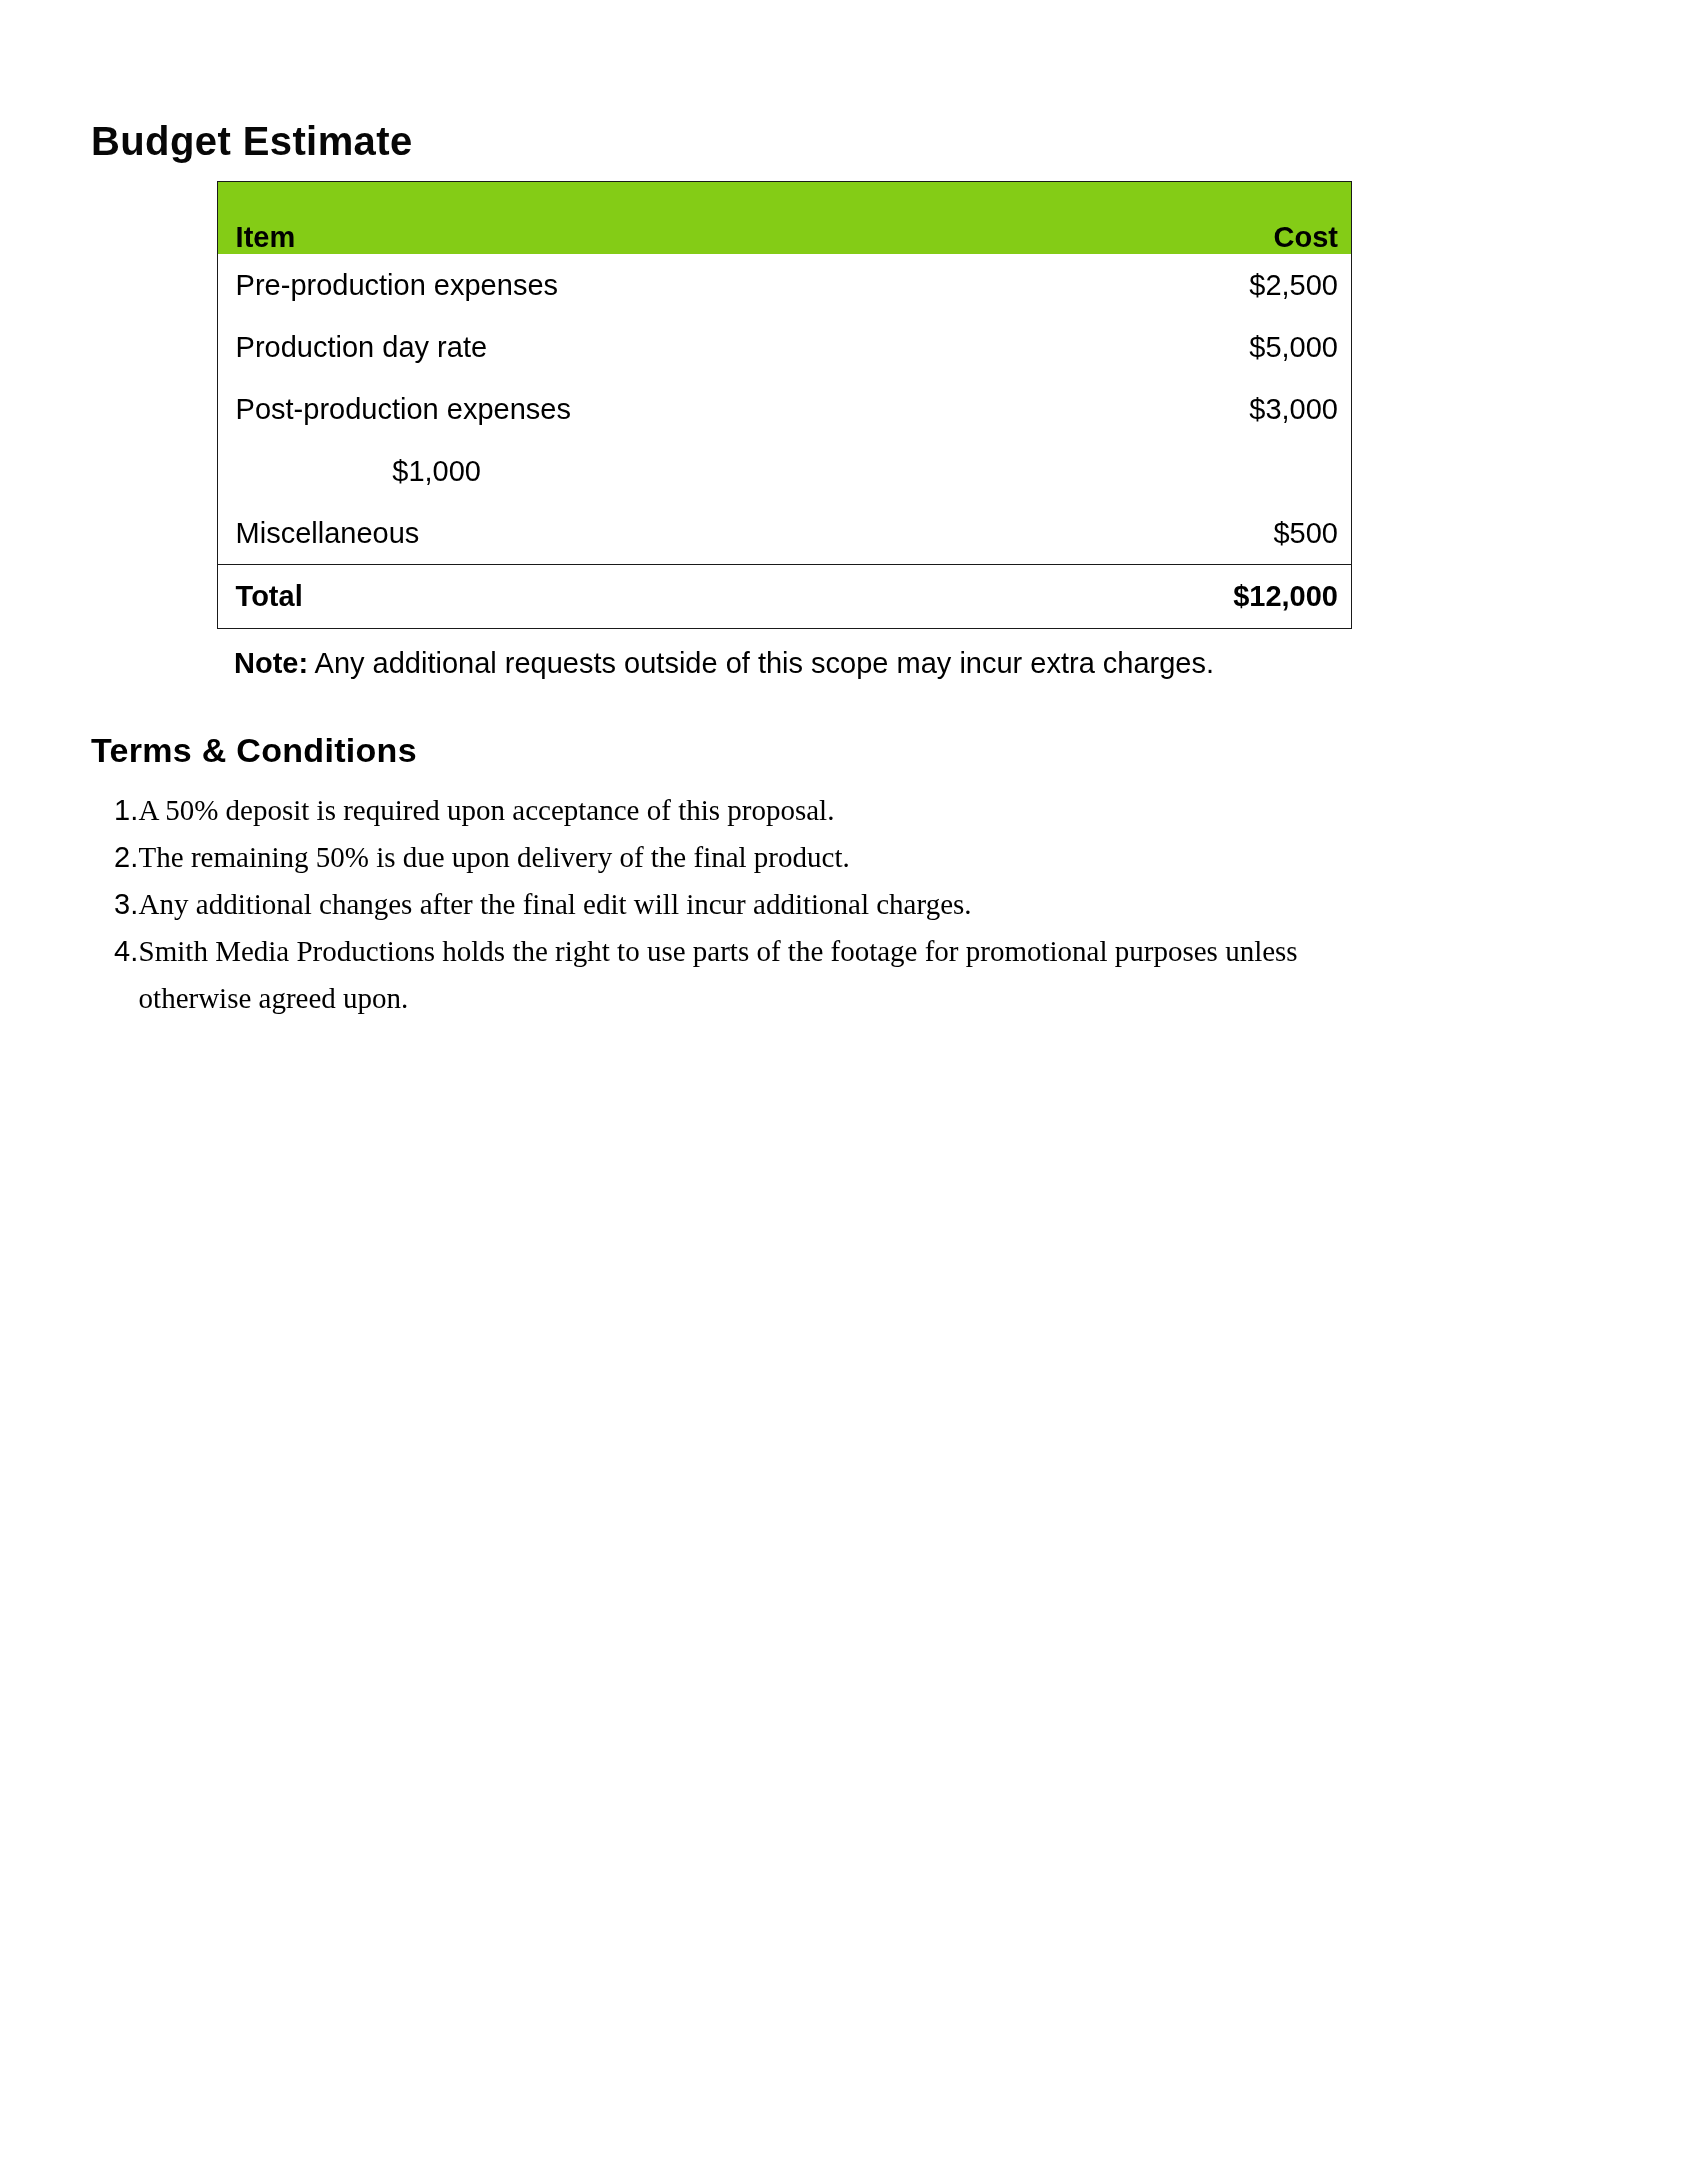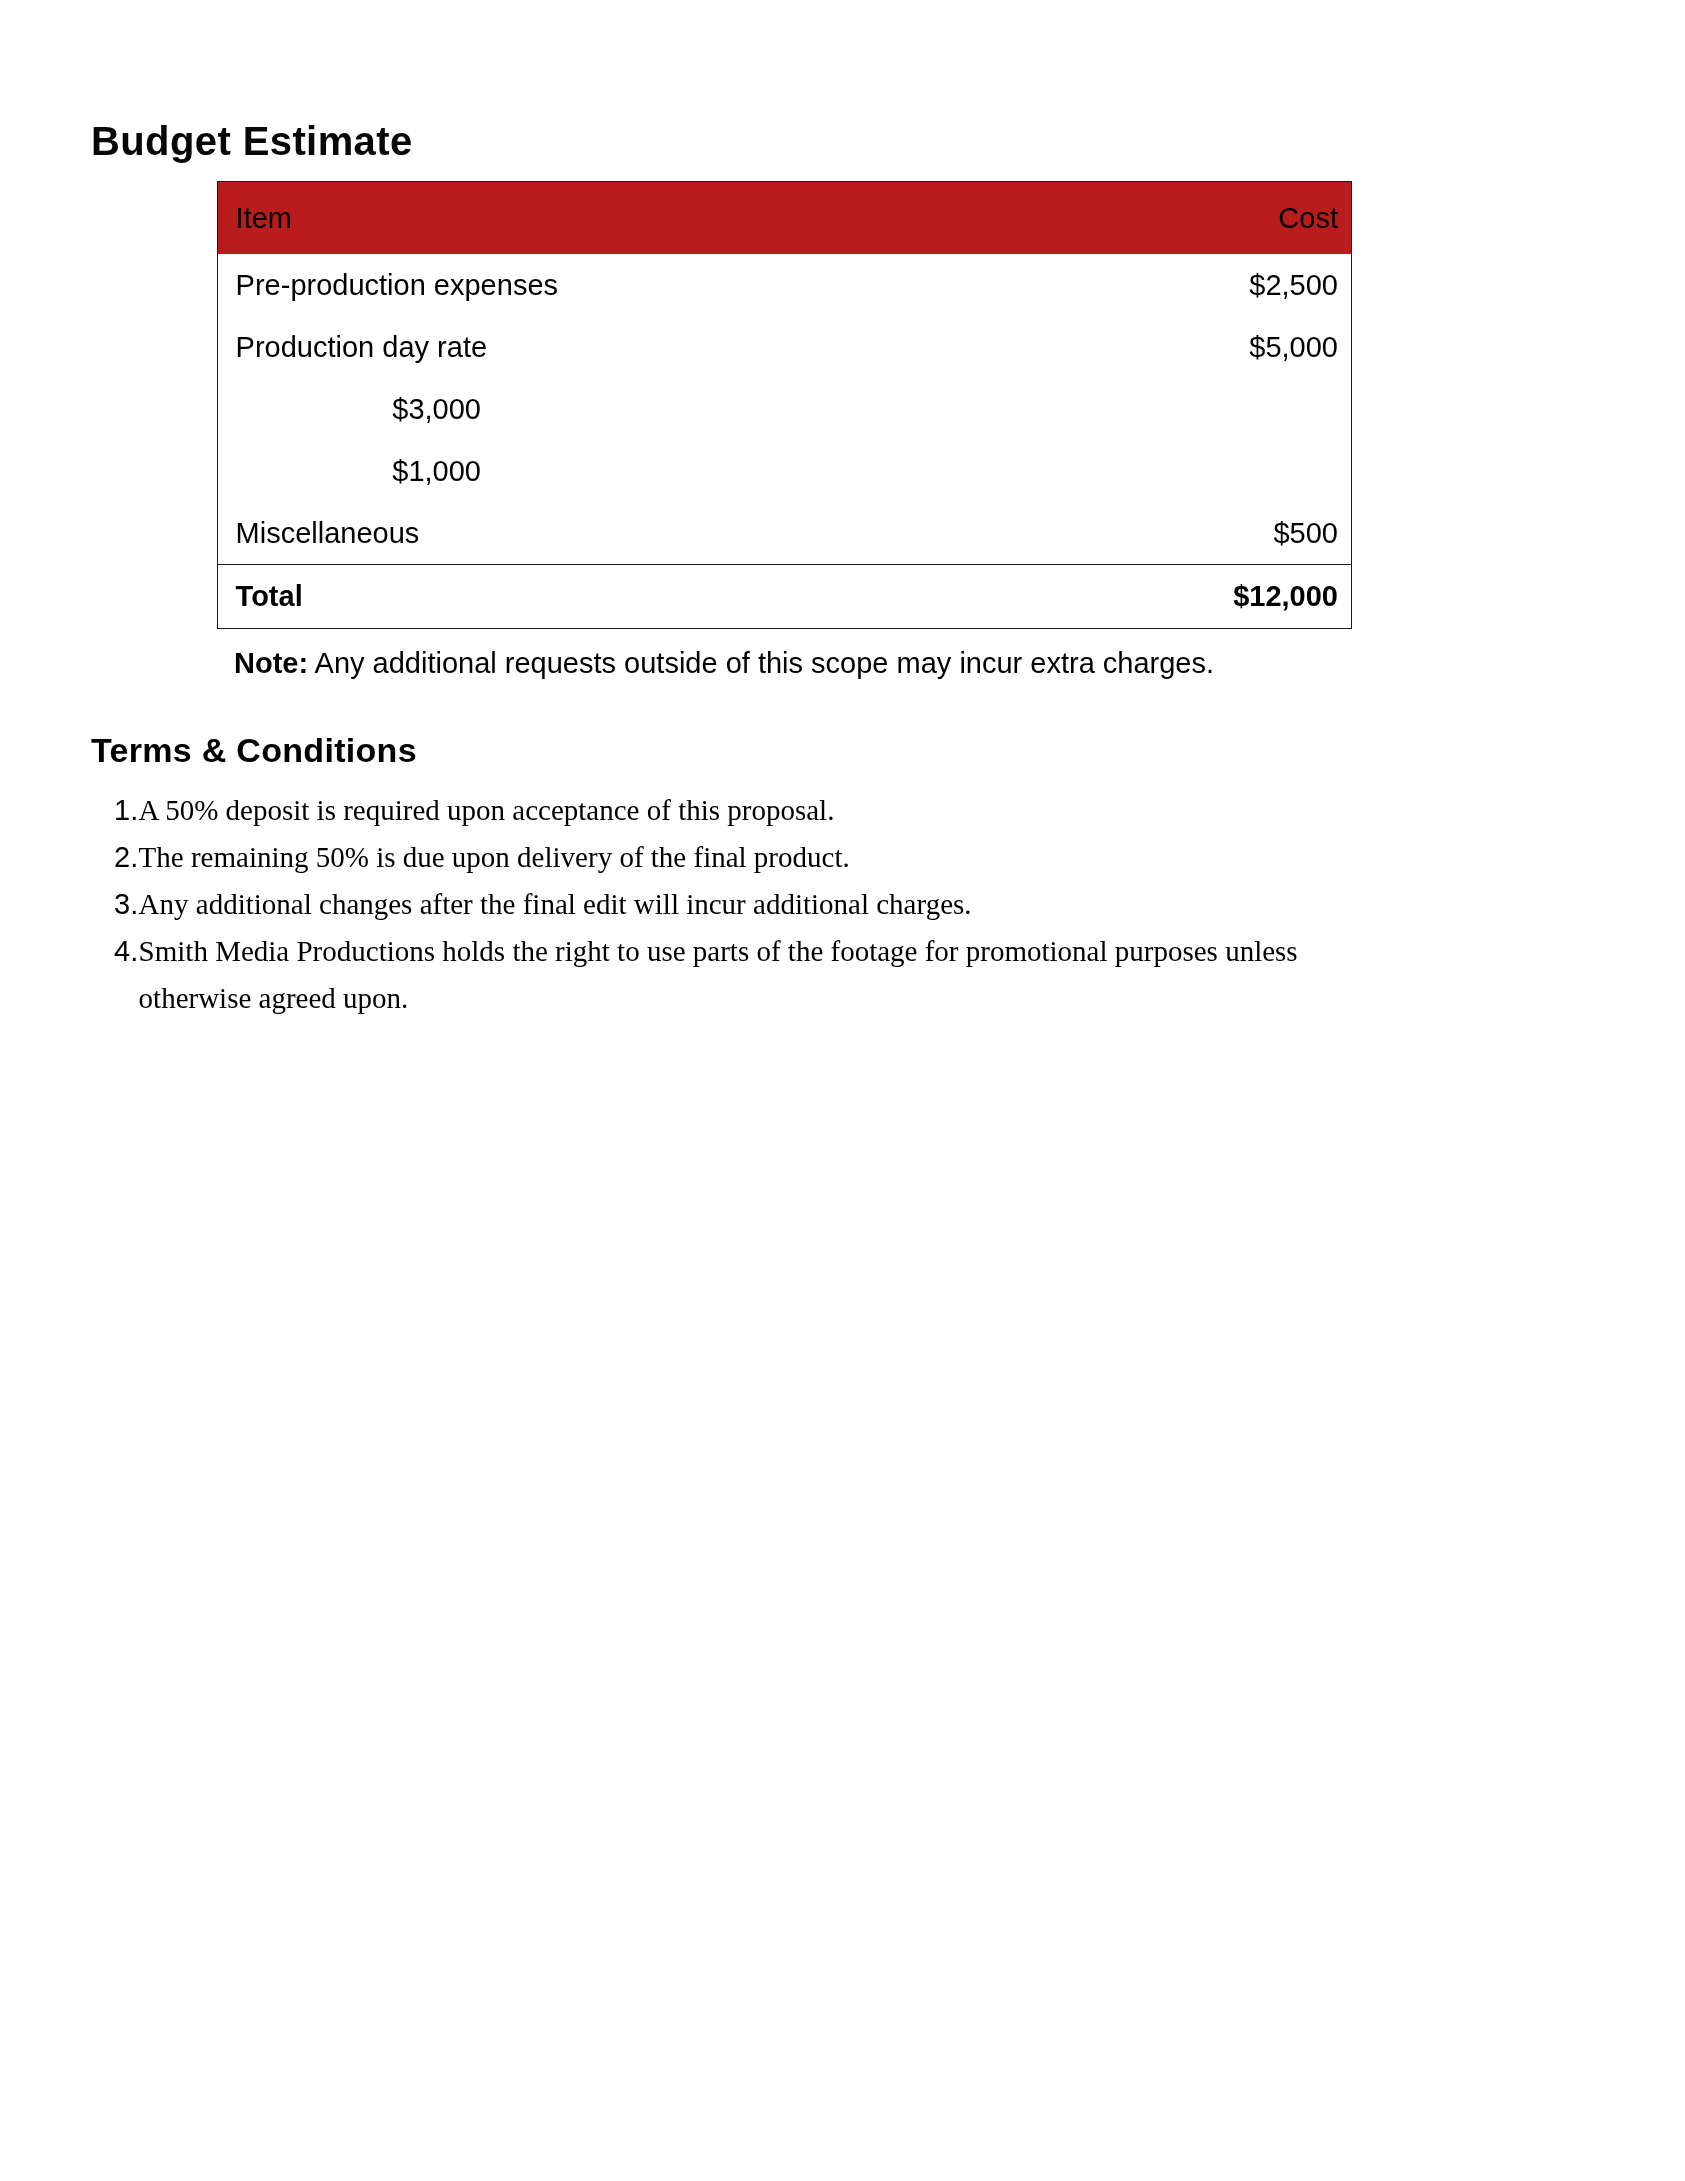--- a/index.html
+++ b/index.html
@@ -35,22 +35,23 @@
     box-sizing: border-box;
     background: #ffffff;
   }
   .t-row {
     display: flex;
     align-items: center;
     height: 62px;
   }
   .t-row.header {
     height: 72px;
-    background: #b91c1c;
-    font-weight: 400;
+    background: #84cc16;
+    font-weight: 700;
+    align-items: flex-end;
   }
   .t-row.total {
     height: 63px;
     border-top: 1.8px solid #1a1a1a;
     font-weight: 700;
   }
   .c-item {
     flex: 1;
     padding-left: 17.6px;
     font-size: 29px;
@@ -126,20 +127,21 @@
 
     <div class="t-row">
       <div class="c-item">Pre-production expenses</div>
       <div class="c-cost">$2,500</div>
     </div>
     <div class="t-row">
       <div class="c-item">Production day rate</div>
       <div class="c-cost">$5,000</div>
     </div>
     <div class="t-row">
+      <div class="c-item">Post-production expenses</div>
       <div class="c-cost">$3,000</div>
     </div>
     <div class="t-row">
       <div class="c-cost">$1,000</div>
     </div>
     <div class="t-row">
       <div class="c-item">Miscellaneous</div>
       <div class="c-cost">$500</div>
     </div>
 

